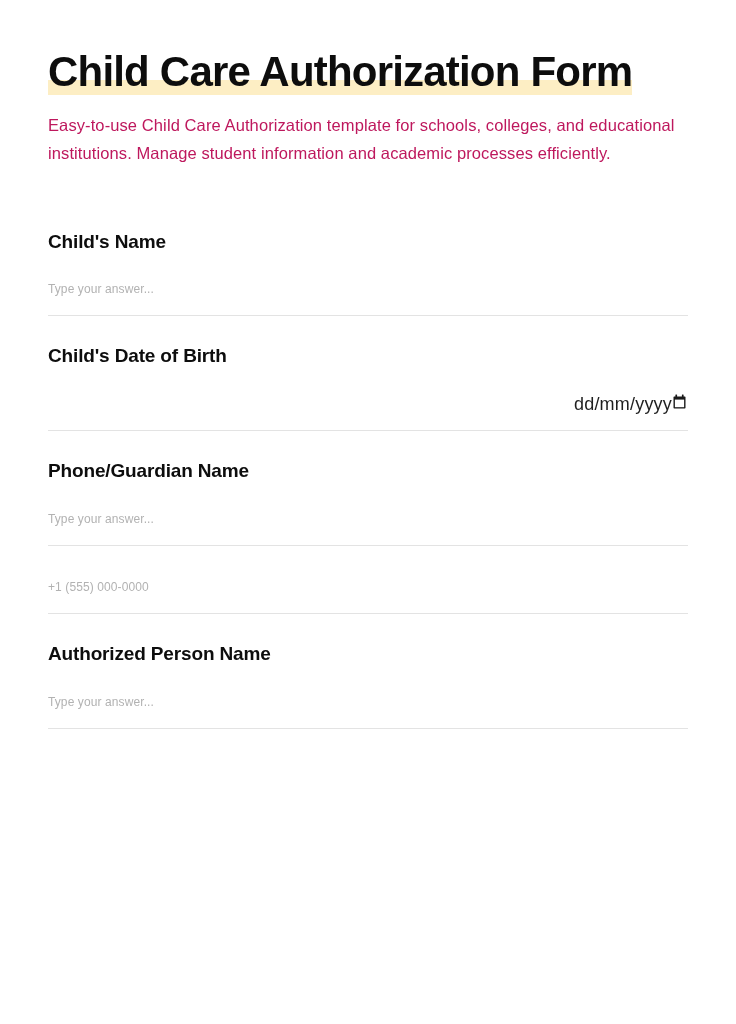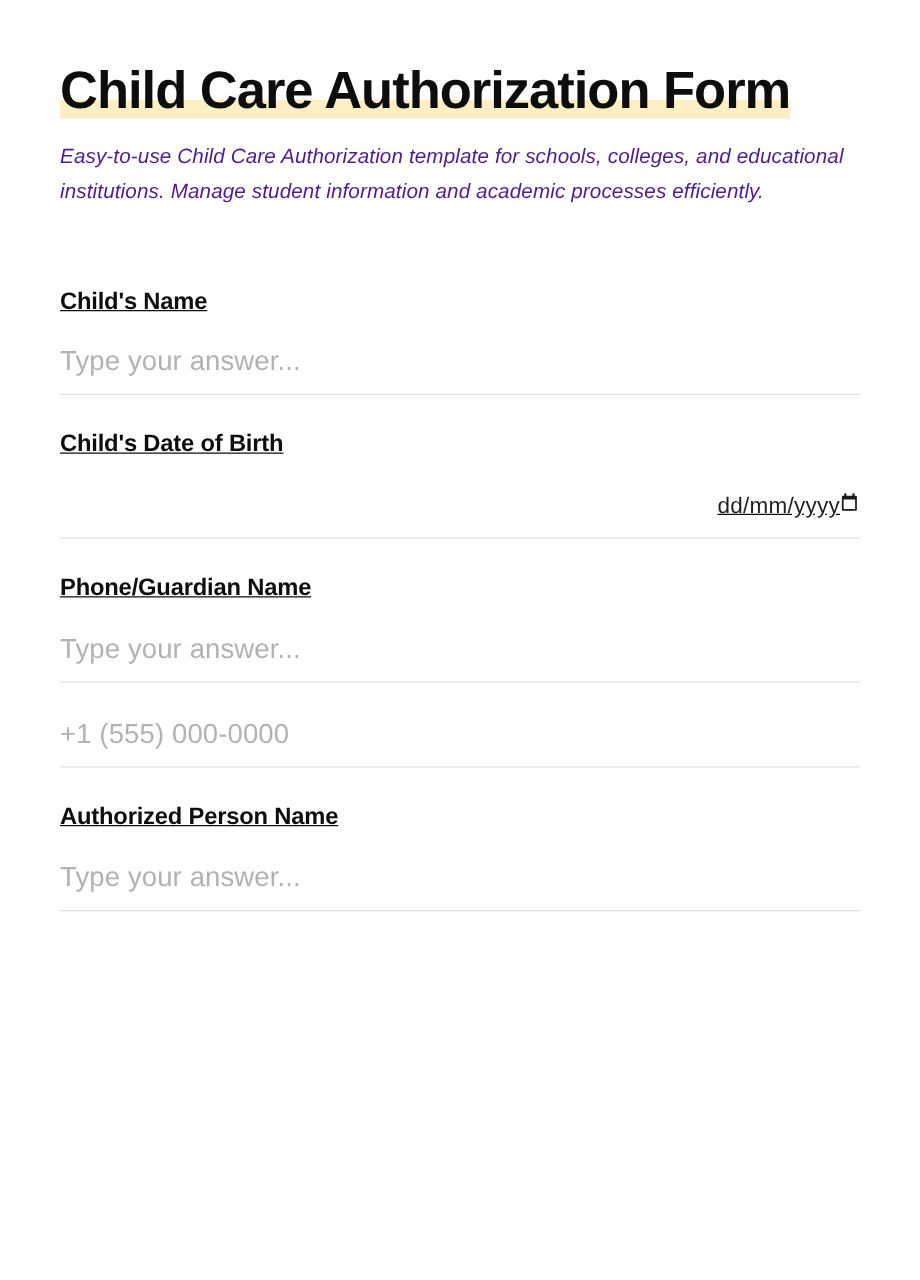--- a/index.html
+++ b/index.html
@@ -38,52 +38,50 @@
     background-image: linear-gradient(to top, #fdeec4 0px, #fdeec4 15px, transparent 15px);
     background-repeat: no-repeat;
     background-position: 0 100%;
   }
   .title-wrap {
     margin: 0 0 16px 0;
   }
   .form-subtitle {
     font-size: 16.5px;
     line-height: 1.72;
-    font-style: italic;
-    color: #4c1d95;
+    color: #be185d;
     margin: 0;
     max-width: 646px;
     letter-spacing: 0.1px;
   }
 
   
   .field {
     padding-top: 28px;
-    text-decoration: underline;
   }
   .field-label {
     font-size: 19px;
     font-weight: 700;
     color: #0d0d0d;
     letter-spacing: -0.15px;
     margin: 0 0 22px 0;
     line-height: 1.3;
   }
   .field-control {
     position: relative;
     border-bottom: 1px solid #e3e3e3;
     padding-bottom: 13px;
   }
   .field-input {
     width: 100%;
     border: 0;
     outline: none;
     background: transparent;
     font-family: "Liberation Sans", sans-serif;
-    font-size: 22px;
+    font-size: 12px;
     line-height: 26px;
     color: #1a1a1a;
     padding: 0;
     letter-spacing: 0.1px;
   }
   .field-input::placeholder {
     color: #b2b2b2;
     opacity: 1;
   }
 

